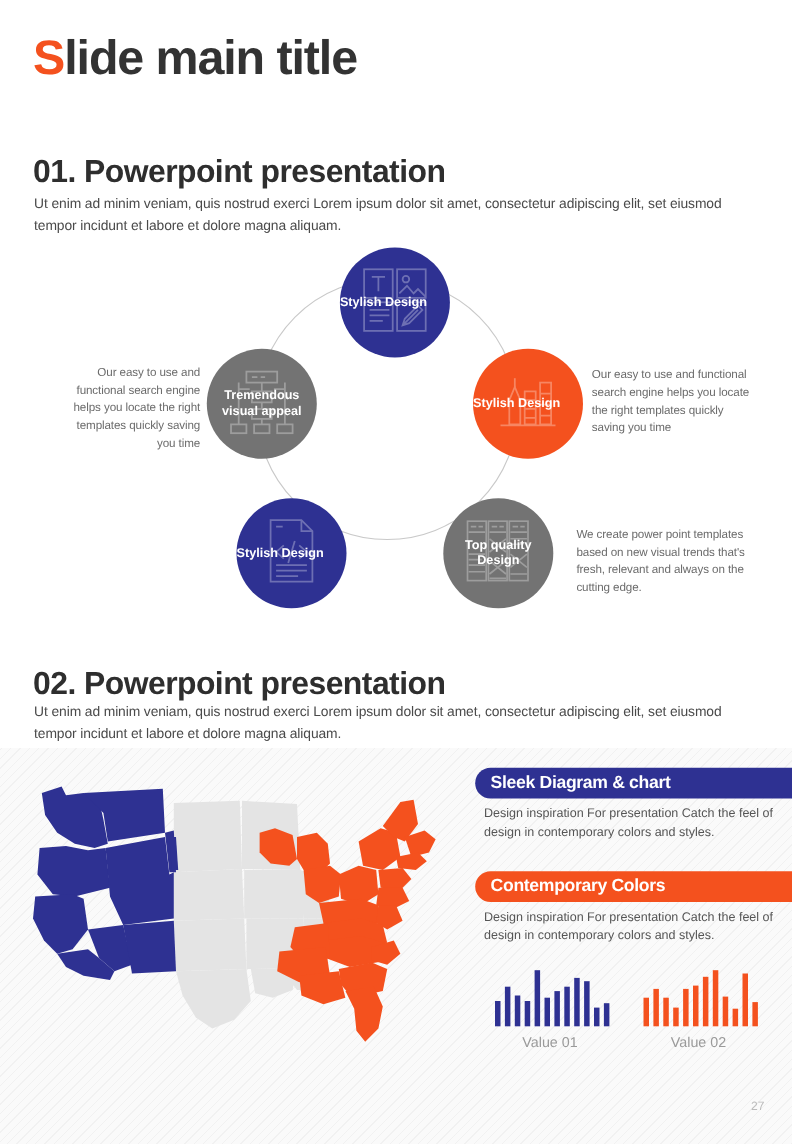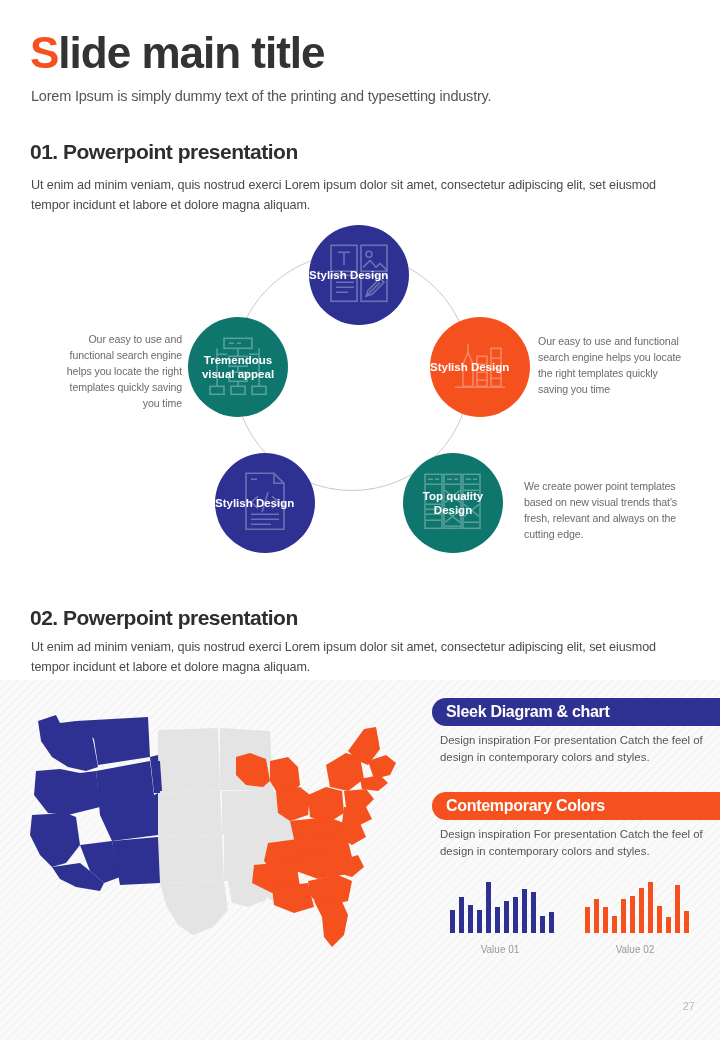--- a/index.html
+++ b/index.html
@@ -21,21 +21,21 @@
   }
   .title .accent{color:#F4511E;}
   .subtitle{
     position:absolute;left:31px;top:88px;
     font-size:14.5px;color:#555555;letter-spacing:-.2px;white-space:nowrap;
   }
 
   
   .sec-head{
     position:absolute;left:30px;
-    font-size:21px;font-weight:bold;color:#2e2e2e;letter-spacing:-.5px;
+    font-size:29px;font-weight:bold;color:#2e2e2e;letter-spacing:-.5px;
     white-space:nowrap;
   }
   .sec-body{
     position:absolute;left:31px;width:660px;
     font-size:12.6px;color:#4a4a4a;line-height:1.55;letter-spacing:-.1px;
   }
   #sec1-head{top:140px;}
   #sec1-body{top:176px;}
   #sec2-head{top:606px;}
   #sec2-body{top:638px;}
@@ -53,21 +53,21 @@
     z-index:3;
   }
   .node .glyph{
     position:absolute;left:50%;top:50%;transform:translate(-50%,-50%);
     opacity:.30;z-index:-1;
   }
   .node .lbl{position:relative;z-index:2;}
   .n-navy{background:#2E3192;}
   .n-navy2{background:#2E3192;}
   .n-orange{background:#F4511E;}
-  .n-dark{background:#0f766e;}
+  .n-dark{background:#737373;}
 
   #node-top   {left:159px;top:0px;}
   #node-right {left:280px;top:92px;}
   #node-br    {left:253px;top:228px;}
   #node-bl    {left:65px;top:228px;}
   #node-left  {left:38px;top:92px;}
 
   .center-text{
     position:absolute;left:110px;top:160px;width:180px;
     text-align:center;font-size:12.6px;font-weight:bold;color:#333333;
@@ -116,38 +116,37 @@
   .chart-group{
     position:absolute;bottom:22px;height:58px;
     display:flex;align-items:flex-end;gap:4px;
   }
   #chart-navy{left:10px;}
   #chart-orange{left:145px;}
   .bar{width:5px;border-radius:0;}
   .bar.navy{background:#2E3192;}
   .bar.orange{background:#F4511E;}
   .chart-label{
-    position:absolute;bottom:0;font-size:10px;color:#9a9a9a;text-align:center;
+    position:absolute;bottom:0;font-size:13px;color:#9a9a9a;text-align:center;
     width:110px;
   }
   #label-navy{left:5px;}
   #label-orange{left:140px;}
 
   .page-num{
     position:absolute;right:25px;bottom:28px;
     font-size:11px;color:#bbbbbb;
   }
 </style>
 </head>
 <body>
 
 <div class="slide">
 
   <div class="title"><span class="accent">S</span><span>lide main title</span></div>
-  <div class="subtitle">Lorem Ipsum is simply dummy text of the printing and typesetting industry.</div>
 
   <div class="sec-head" id="sec1-head">01. Powerpoint presentation</div>
   <div class="sec-body" id="sec1-body">Ut enim ad minim veniam, quis nostrud exerci  Lorem ipsum dolor sit amet, consectetur adipiscing elit, set eiusmod tempor incidunt et labore et dolore magna aliquam.</div>
 
   <div class="diagram">
     <div class="ring"></div>
 
     <div class="node n-navy" id="node-top">
       <span class="glyph">
         <svg width="62" height="62" viewBox="0 0 62 62" fill="none" stroke="#ffffff" stroke-width="1.6">

